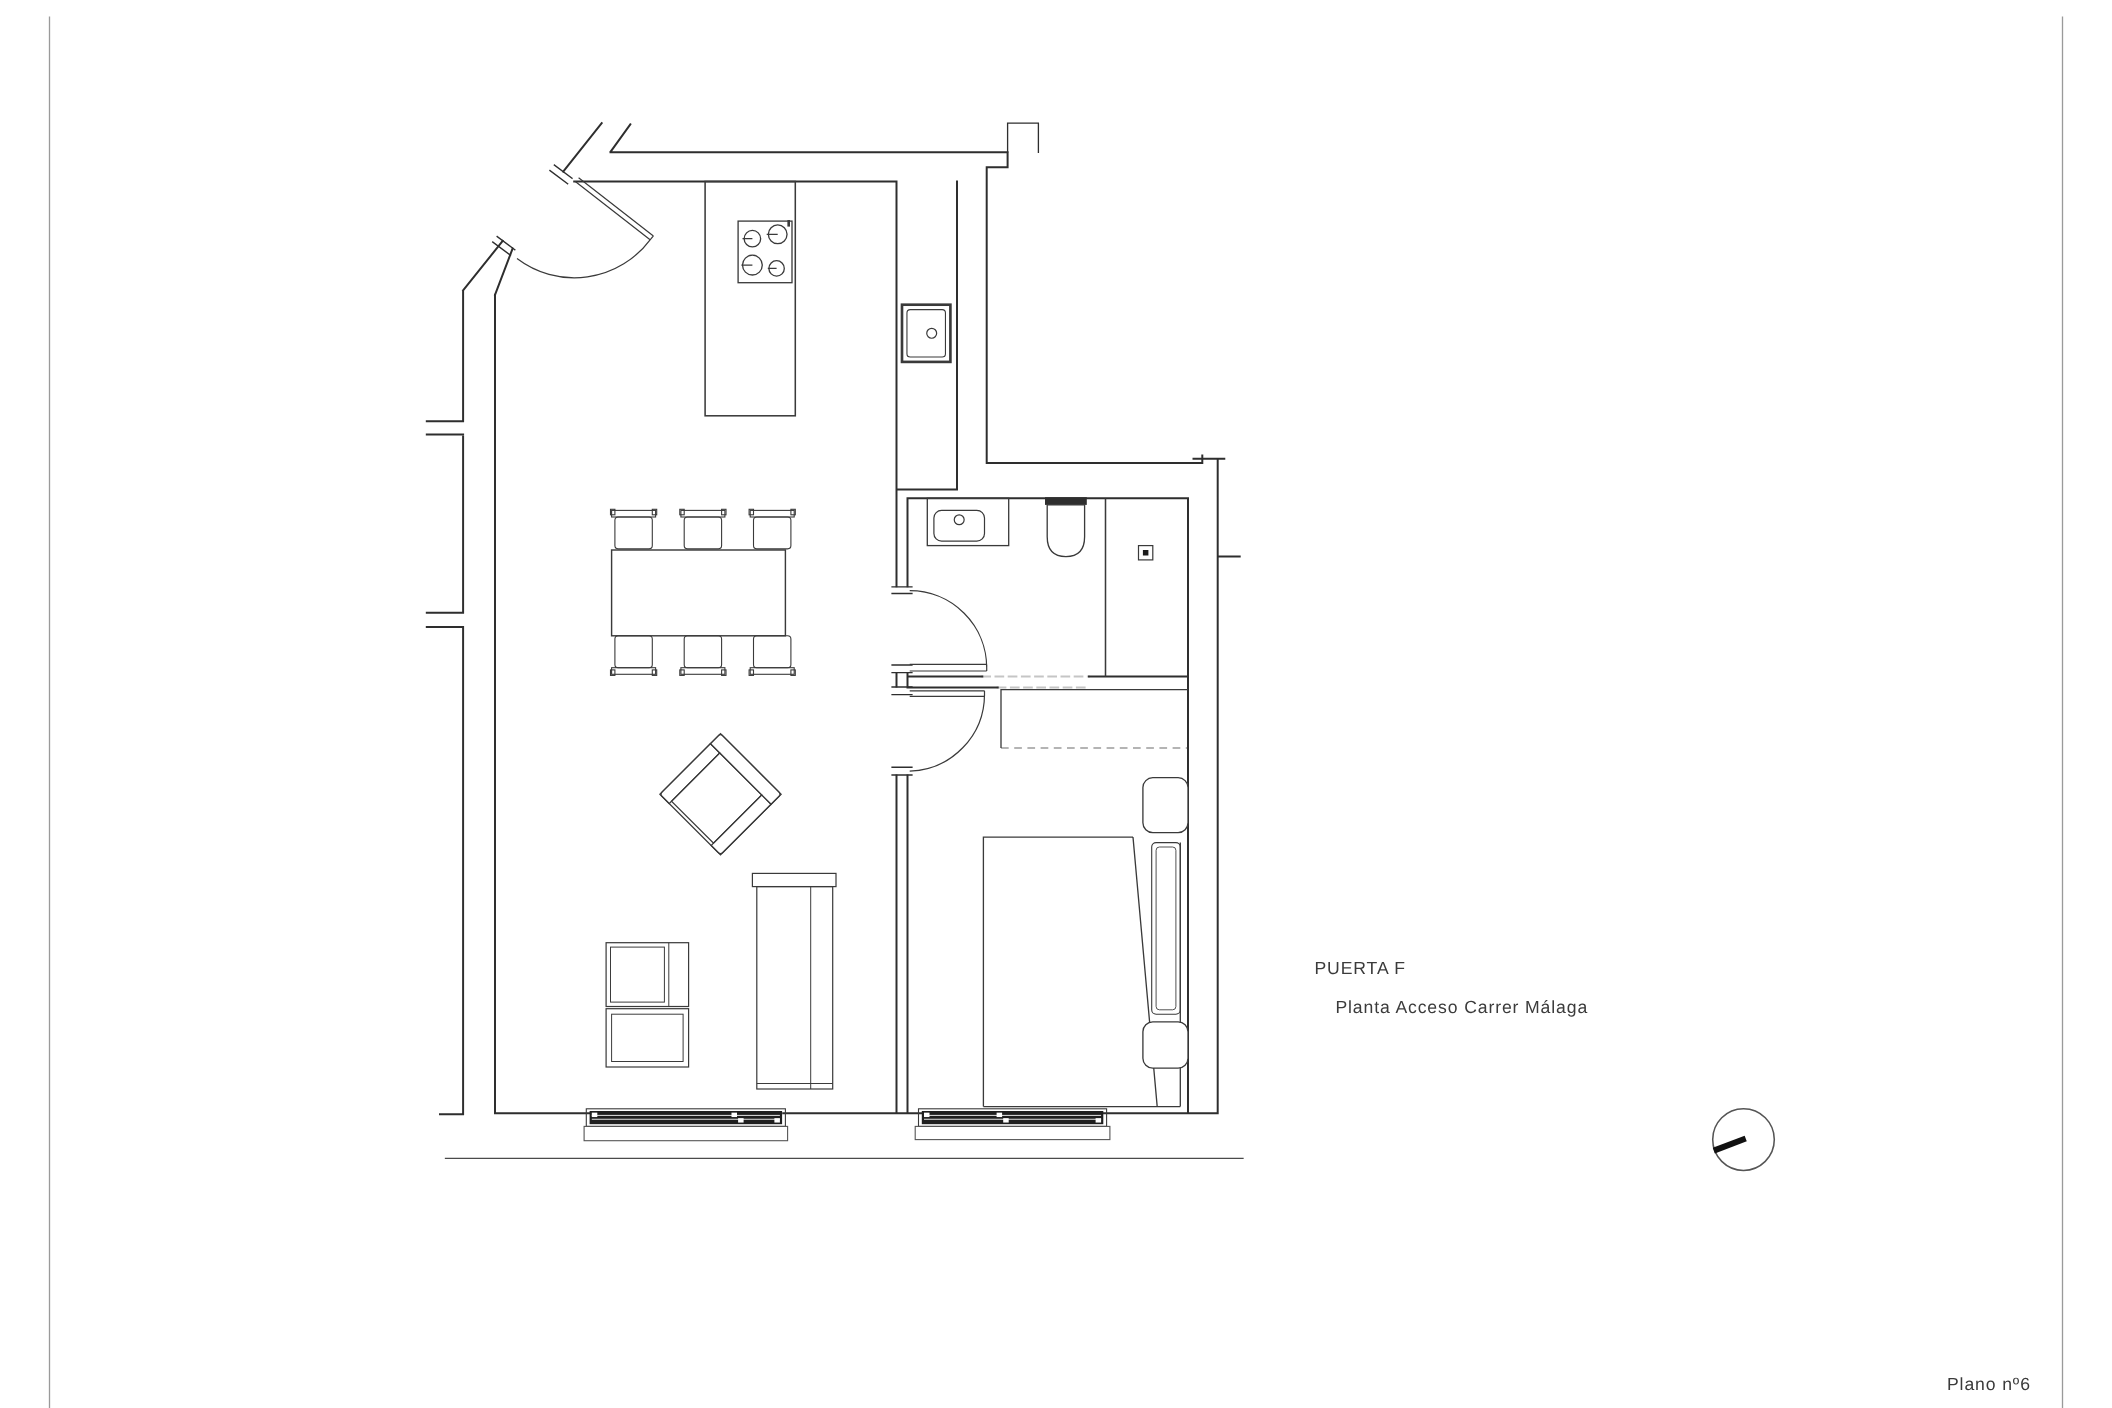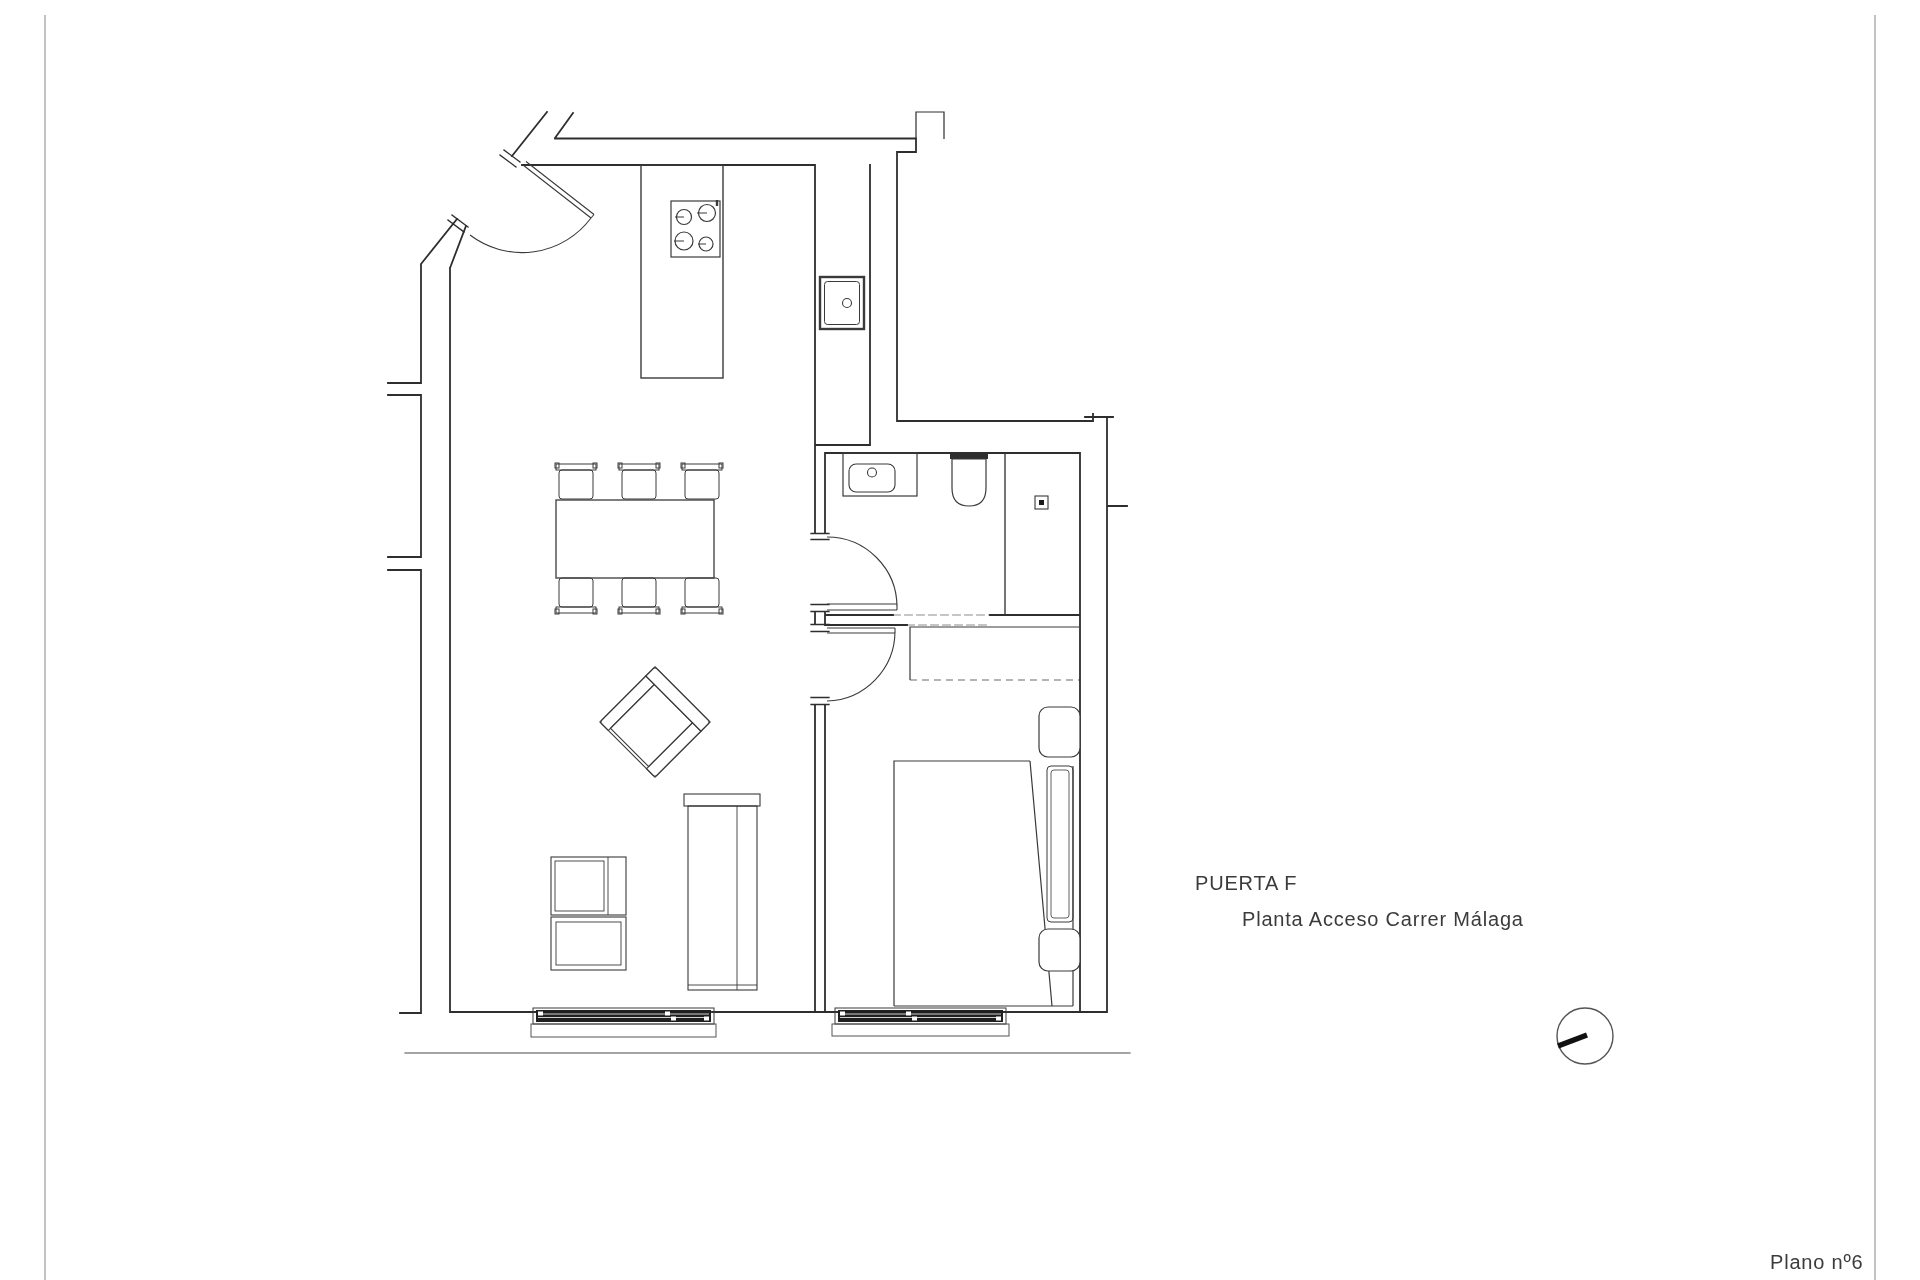--- a/index.html
+++ b/index.html
@@ -1,21 +1,21 @@
 <!DOCTYPE html>
 <html><head>
 <meta charset="utf-8">
 <style>
   html,body{margin:0;padding:0;background:#ffffff;}
   #page{position:relative;width:1920px;height:1280px;background:#ffffff;overflow:hidden;
         font-family:"Liberation Sans", sans-serif;}
   #plan-svg{position:absolute;left:0;top:0;width:1920px;height:1280px;}
-  .label{position:absolute;color:#3b3b3b;font-size:20px;letter-spacing:0.8px;white-space:nowrap;}
+  .label{position:absolute;color:#3b3b3b;font-size:16px;letter-spacing:0.8px;white-space:nowrap;}
   #label-unit{left:1195px;top:872px;}
-  #label-floor{left:1242px;top:908px;}
+  #label-floor{left:1214px;top:908px;}
   #label-sheet{left:1770px;top:1251px;text-align:center;}
 </style>
 </head>
 <body>
 
 <div id="page">
 
 <svg id="plan-svg" viewBox="0 0 1920 1280">
 
   <g stroke="#9a9a9a" stroke-width="1.2">

